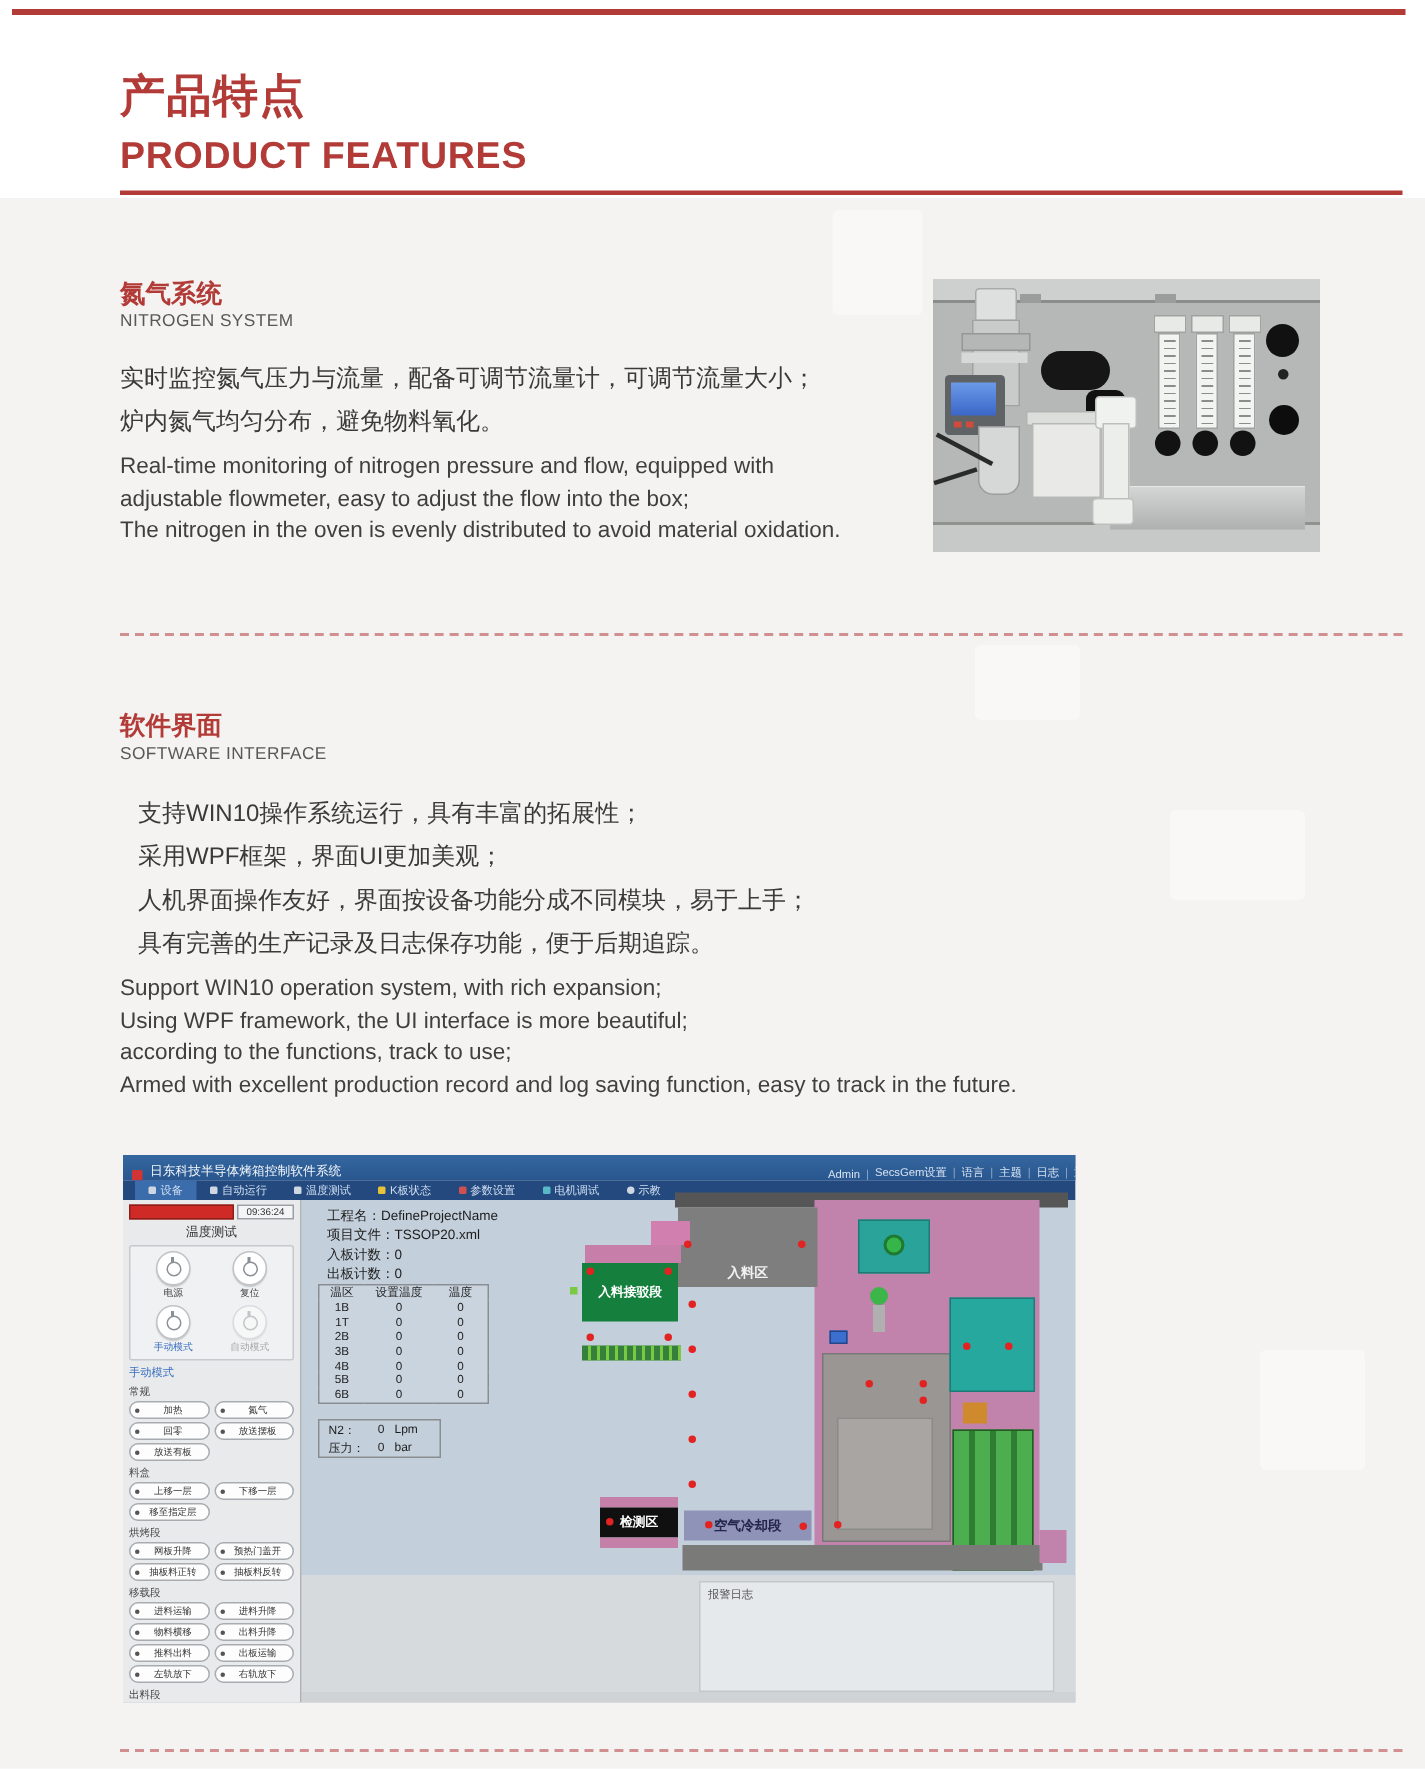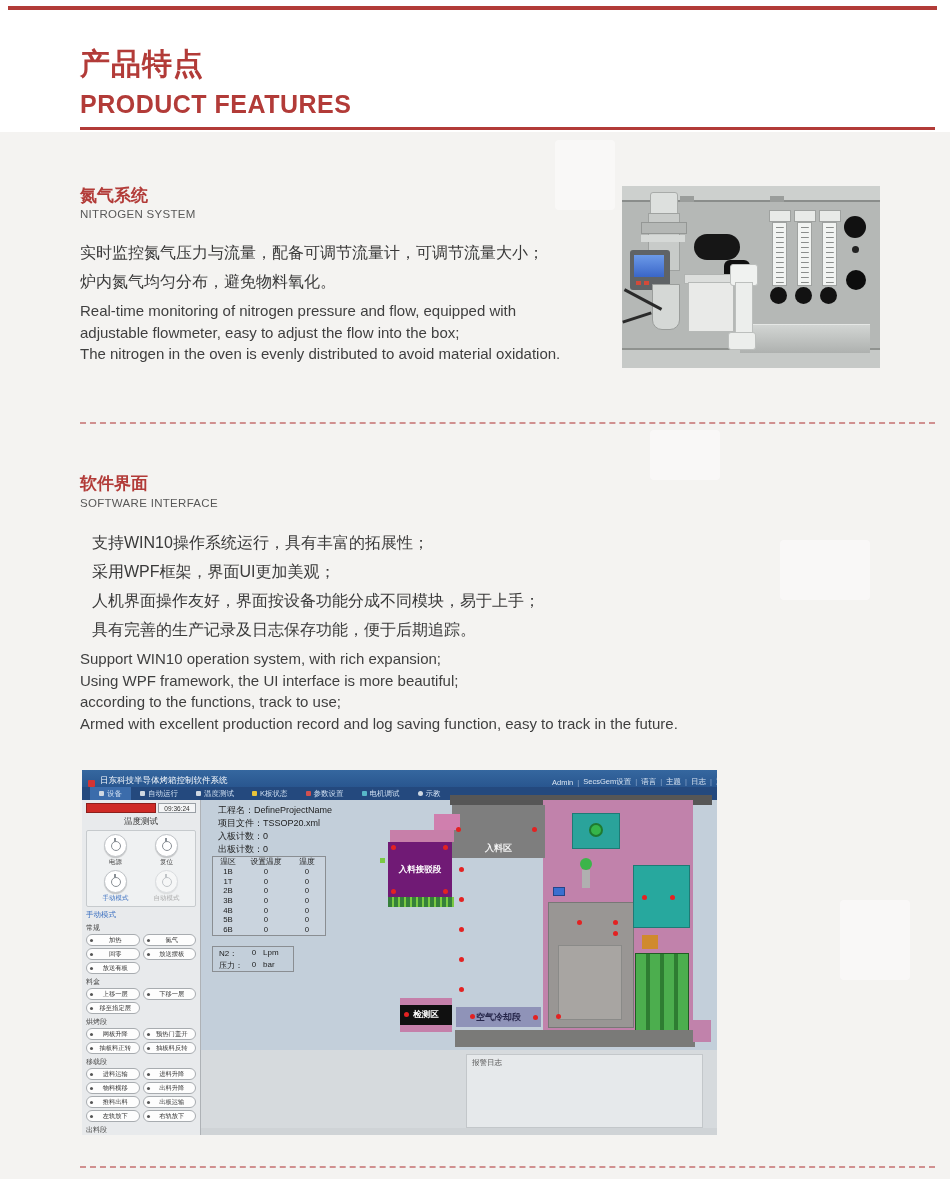--- a/index.html
+++ b/index.html
@@ -355,21 +355,21 @@
 
     <div class="d" style="left:368px;top:25px;width:262px;height:10px;background:#565656;"></div>
     <div class="d" style="left:461px;top:30px;width:150px;height:230px;background:#c182ab;"></div>
     <div class="d dlabel" style="left:370px;top:35px;width:93px;height:53px;background:#7e7e7e;color:#f2f2f2;font-size:9px;align-items:flex-end;padding-bottom:3px;">入料区</div>
     <div class="d dlabel" style="left:374px;top:237px;width:85px;height:20px;background:#8f93b8;color:#26264a;font-size:9px;">空气冷却段</div>
     <div class="d" style="left:318px;top:228px;width:52px;height:7px;background:#c580aa;"></div>
     <div class="d dlabel" style="left:318px;top:235px;width:52px;height:20px;background:#101010;color:#fff;font-size:8.5px;">检测区</div>
     <div class="d" style="left:318px;top:255px;width:52px;height:7px;background:#c580aa;"></div>
     <div class="d" style="left:352px;top:44px;width:26px;height:16px;background:#d07fae;"></div>
     <div class="d" style="left:308px;top:60px;width:64px;height:12px;background:#c77fa9;"></div>
-    <div class="d dlabel" style="left:306px;top:72px;width:64px;height:55px;background:#701a75;color:#fff;font-size:8.5px;">入料接驳段</div>
+    <div class="d dlabel" style="left:306px;top:72px;width:64px;height:39px;background:#15803d;color:#fff;font-size:8.5px;">入料接驳段</div>
     <div class="d" style="left:306px;top:127px;width:66px;height:10px;background:#35803a;background-image:repeating-linear-gradient(to right,transparent 0 4px,#7ac943 4px 6px);"></div>
     <div class="d" style="left:298px;top:88px;width:5px;height:5px;background:#7ac943;"></div>
     <div class="d" style="left:490px;top:43px;width:48px;height:36px;background:#2aa39b;border:1px solid #1d7b75;"></div>
     <div class="d" style="left:507px;top:53px;width:14px;height:14px;background:#35b54a;border:2px solid #1e7a30;border-radius:50%;"></div>
     <div class="d" style="left:498px;top:88px;width:12px;height:12px;background:#3cb54a;border-radius:50%;"></div>
     <div class="d" style="left:500px;top:100px;width:8px;height:18px;background:#b0b0b0;"></div>
     <div class="d" style="left:471px;top:117px;width:12px;height:9px;background:#3a6fd0;border:1px solid #23458a;"></div>
     <div class="d dlabel" style="left:466px;top:132px;width:86px;height:126px;background:#999694;border:1px solid #787876;color:#2e2e2e;font-size:9.5px;">物料移载区</div>
     <div class="d" style="left:476px;top:175px;width:64px;height:75px;background:#a8a5a2;border:1px solid #8a8a88;"></div>
     <div class="d" style="left:551px;top:95px;width:57px;height:63px;background:#27a89e;border:1px solid #1d7b75;"></div>

